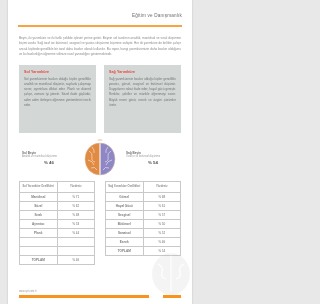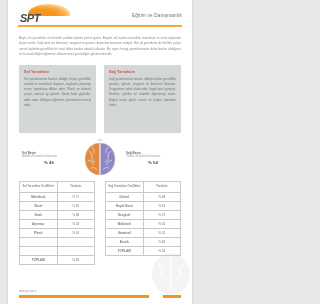--- a/index.html
+++ b/index.html
@@ -102,24 +102,20 @@
     position: absolute; right: 11px; bottom: 6px;
     width: 18px; height: 2.6px; background: #f7941e;
   }
 </style>
 </head>
 <body>
 
 <div class="page">
 
   <div class="header">
-    <div class="logo-wrap">
-      <div class="logo-swoosh"></div>
-      <div class="logo-text">SPT</div>
-    </div>
     <div class="header-title">Eğitim ve Danışmanlık</div>
     <div class="header-rule"></div>
   </div>
 
   <div class="intro">Beyin, iki yarımküre ve iki farklı şekilde işlevini yerine getirir. Beynin sol tarafının analitik, mantıksal ve sıralı düşünme biçimi vardır. Sağ taraf ise bütünsel, sezgisel ve yaratıcı düşünme biçimine sahiptir. Her iki yarımküre de birlikte çalışır ancak kişilerde genellikle bir taraf daha baskın olarak kullanılır. Bu rapor, hangi yarımkürenizin daha baskın olduğunu ve bu baskınlığın öğrenme stilinize nasıl yansıdığını göstermektedir.</div>
 
   <div class="boxes">
     <div class="info-box">
       <div class="info-title">Sol Yarımküre</div>
       <div class="info-body">Sol yarımkürenin baskın olduğu kişiler genellikle analitik ve mantıksal düşünür, sayılarla çalışmayı sever, ayrıntılara dikkat eder. Planlı ve düzenli çalışır, zamanı iyi yönetir. Sözel ifade güçlüdür, adım adım ilerleyen öğrenme yöntemlerini tercih eder.</div>

